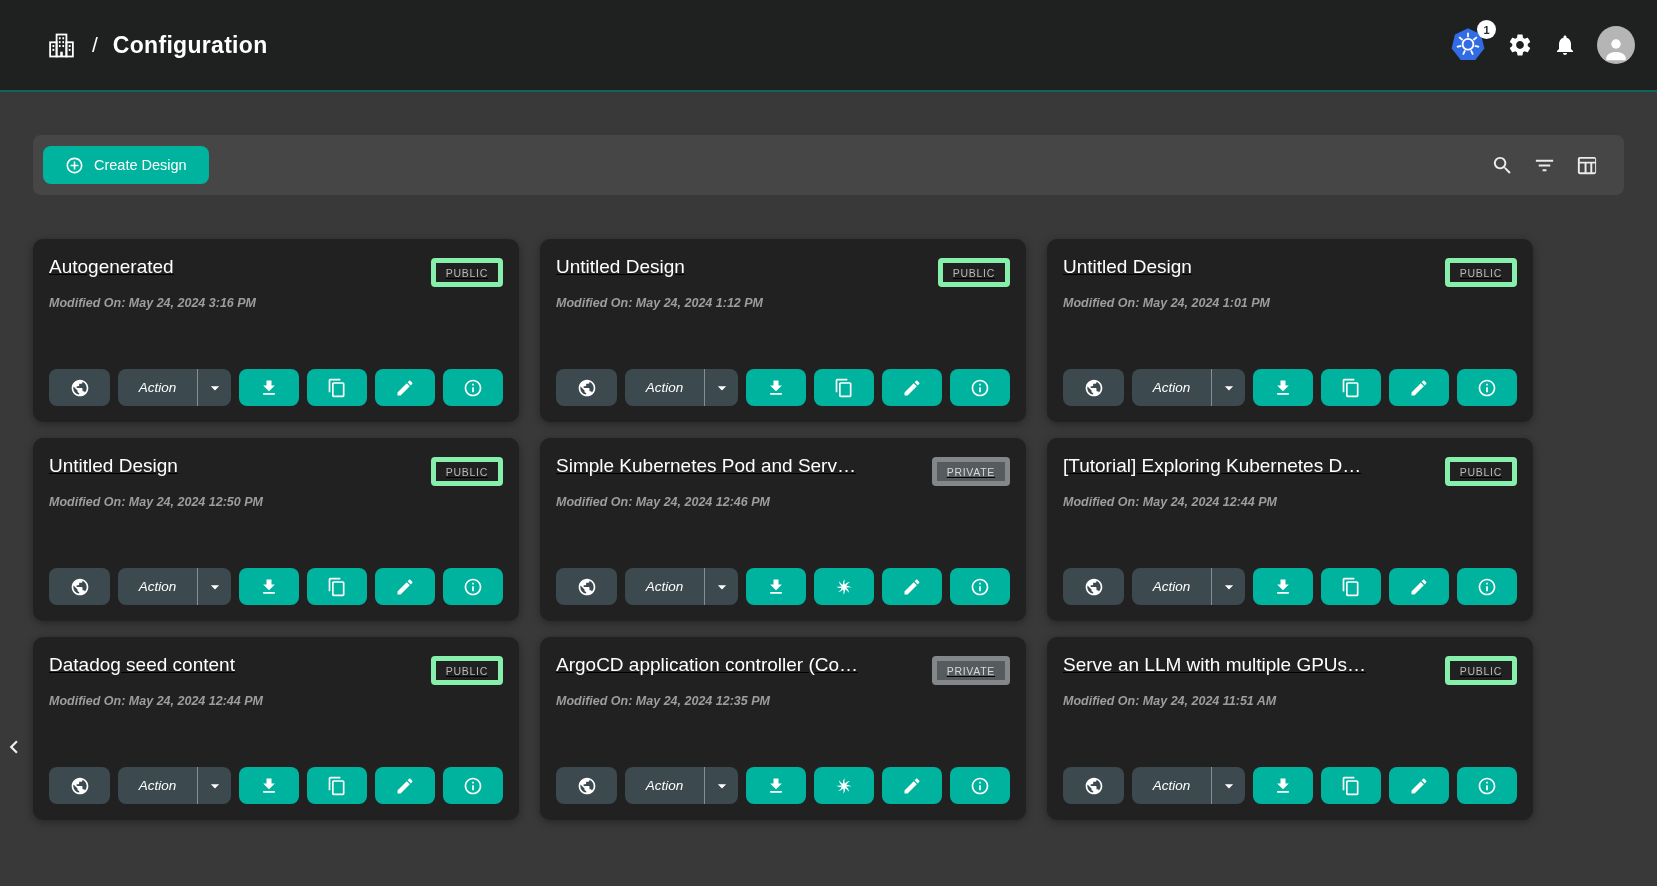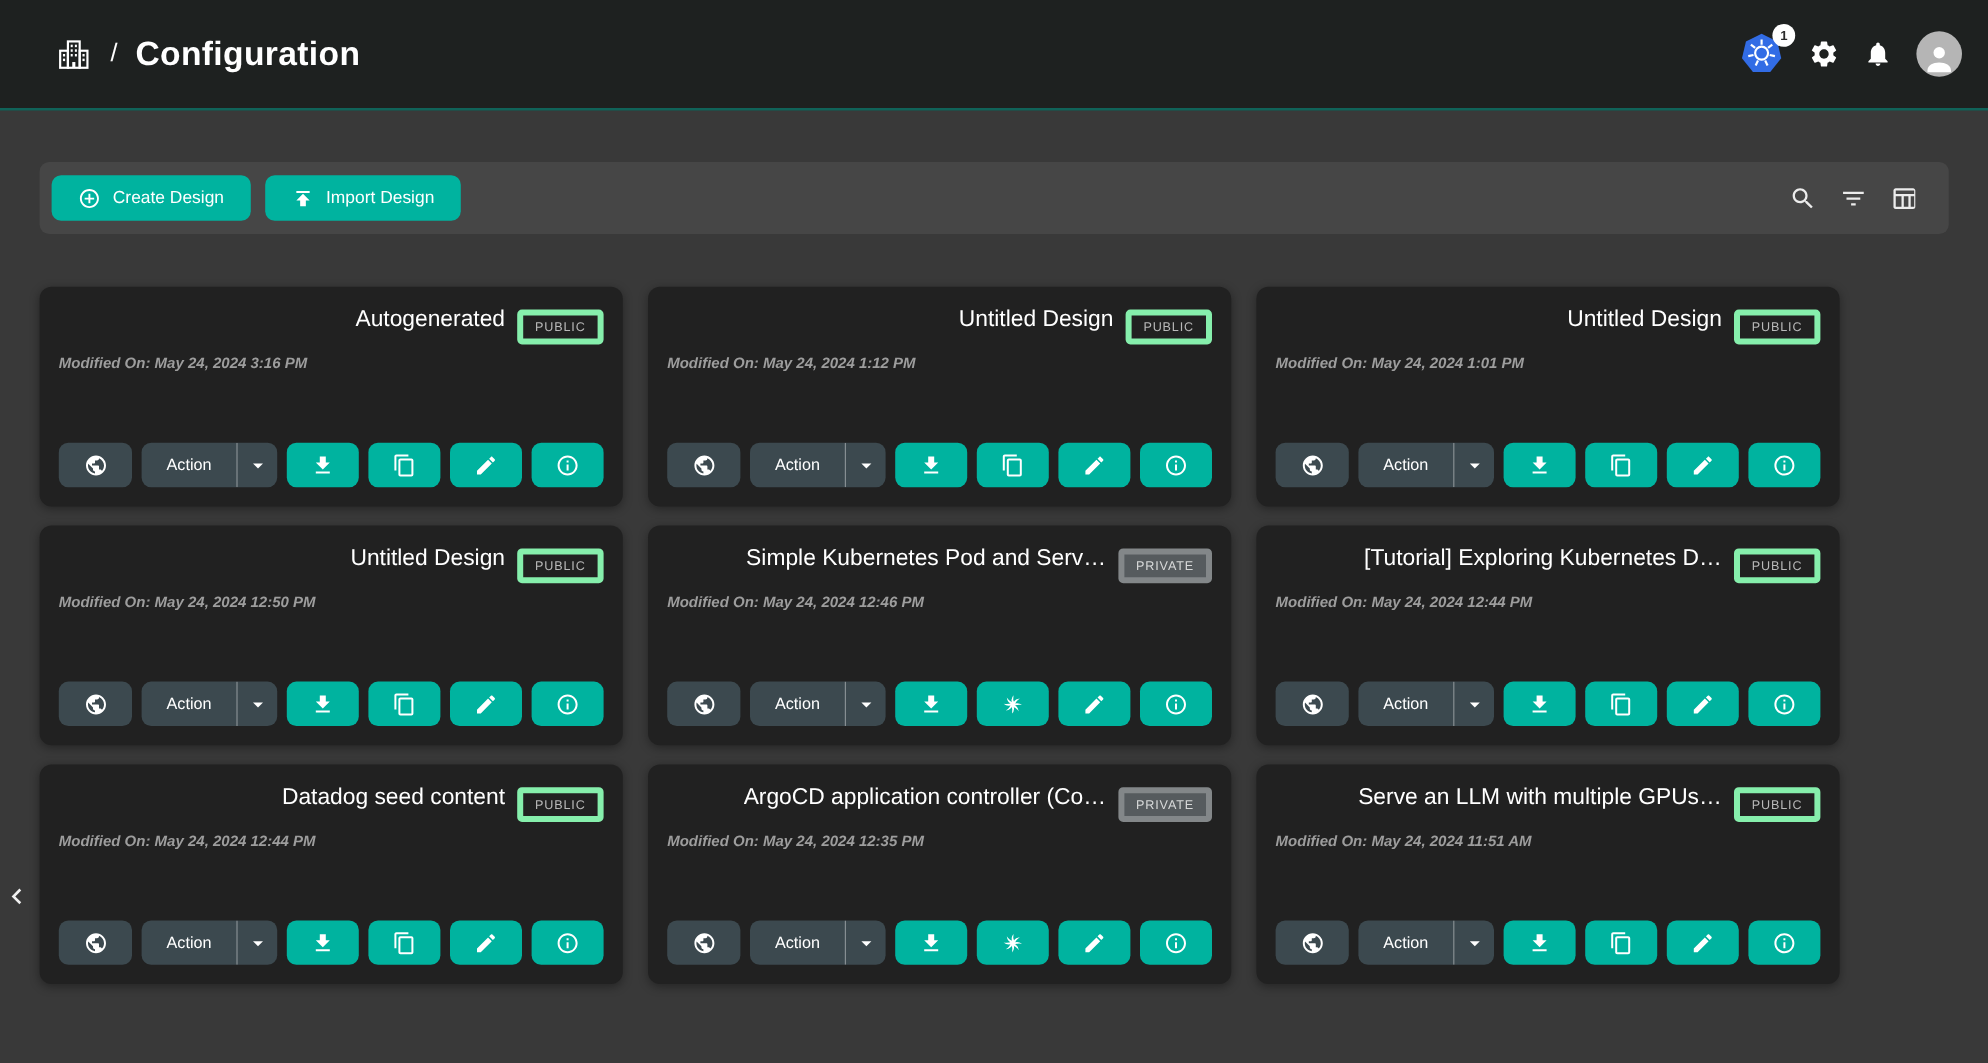--- a/index.html
+++ b/index.html
@@ -13,21 +13,21 @@
   
   .header {
     height:92px; background:#1e2120;
     border-bottom:2px solid rgba(0,179,159,.45);
     display:flex; align-items:center; justify-content:space-between;
     padding:0 22px 0 46px;
   }
   .header-left { display:flex; align-items:center; gap:15px; }
   .org-icon svg { width:31px; height:31px; color:#fff; display:block; }
   .crumb-sep { color:#fff; font-size:21px; font-weight:400; }
-  .page-title { color:#fff; font-size:28px; font-weight:700; letter-spacing:.3px; }
+  .page-title { color:#fff; font-size:23px; font-weight:700; letter-spacing:.3px; }
   .header-right { display:flex; align-items:center; gap:20px; }
   .k8s-wrap { position:relative; width:37px; height:36px; cursor:pointer; }
   .k8s-wrap svg.k8s { width:36px; height:36px; display:block; }
   .badge-count {
     position:absolute; top:-7px; right:-9px; width:19px; height:19px;
     background:#fff; color:#2b2b2b; border-radius:50%;
     font-size:11px; font-weight:700; display:flex; align-items:center; justify-content:center;
   }
   .hdr-icon { cursor:pointer; display:flex; align-items:center; }
   .hdr-icon svg { color:#fff; display:block; }
@@ -58,21 +58,21 @@
   .grid {
     margin:44px 124px 0 33px;
     display:grid; grid-template-columns:repeat(3, 1fr);
     column-gap:21px; row-gap:16px;
   }
   .card {
     background:#212121; border-radius:10px; height:183px;
     padding:17px 16px 16px; display:flex; flex-direction:column;
     box-shadow:0 2px 8px rgba(0,0,0,.35);
   }
-  .card-head { display:flex; justify-content:flex-end; align-items:flex-start; }
+  .card-head { display:flex; justify-content:space-between; align-items:flex-start;text-decoration:underline; }
   .card-title {
     color:#fff; font-size:19px; font-weight:500;
     white-space:nowrap; overflow:hidden; text-overflow:ellipsis;
     padding-right:10px;
   }
   .badge {
     flex-shrink:0; margin-top:2px;
     font-size:10.5px; letter-spacing:.7px; padding:4px 10px 3px;
     border-radius:4px; color:#b9b9b9; border:5px solid #86efac; background:transparent;
   }
@@ -83,21 +83,21 @@
     height:37px; border:none; border-radius:8px; cursor:pointer;
     display:flex; align-items:center; justify-content:center; padding:0;
   }
   .abtn svg { width:20px; height:20px; color:#fff; display:block; }
   .abtn.gray { background:#3C494F; }
   .abtn.teal { background:#00B39F; }
   .globe-btn { width:61px; }
   .icon-btn { width:60px; }
   .split {
     height:37px; width:113px; background:#3C494F; border-radius:8px;
-    display:flex; align-items:stretch; overflow:hidden; cursor:pointer;
+    display:flex; align-items:stretch; overflow:hidden; cursor:pointer;font-style:italic;
   }
   .split-label {
     flex:1; display:flex; align-items:center; justify-content:center;
     color:#fff; font-size:13.5px;
   }
   .split-divider { width:1px; background:rgba(255,255,255,.38); }
   .split-caret { width:33px; display:flex; align-items:center; justify-content:center; }
   .split-caret svg { width:20px; height:20px; color:#fff; }
   
   .drawer-toggle { position:absolute; left:1px; top:734px; cursor:pointer; }
@@ -238,26 +238,20 @@
 </header>
 
 <div class="toolbar">
   <div class="toolbar-left">
     <button class="btn-primary">
       <svg>
           <use href="#i-plus-circle"></use>
         </svg>
       <span>Create Design</span>
     </button>
-    <button class="btn-primary">
-      <svg>
-          <use href="#i-publish"></use>
-        </svg>
-      <span>Import Design</span>
-    </button>
   </div>
   <div class="toolbar-right">
     <span class="tool-icon">
         <svg>
           <use href="#i-search"></use>
         </svg>
       </span>
     <span class="tool-icon">
         <svg>
           <use href="#i-filter"></use>

